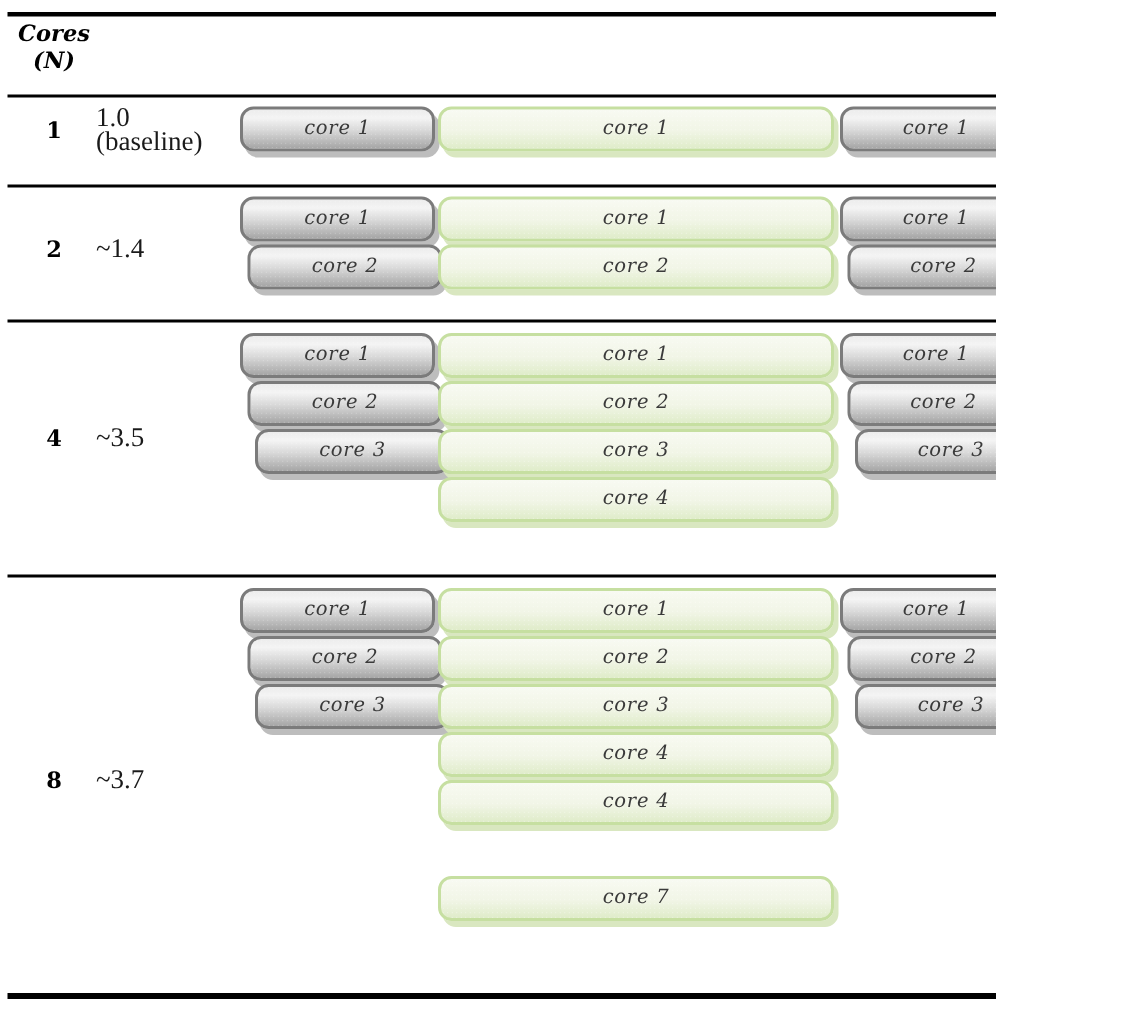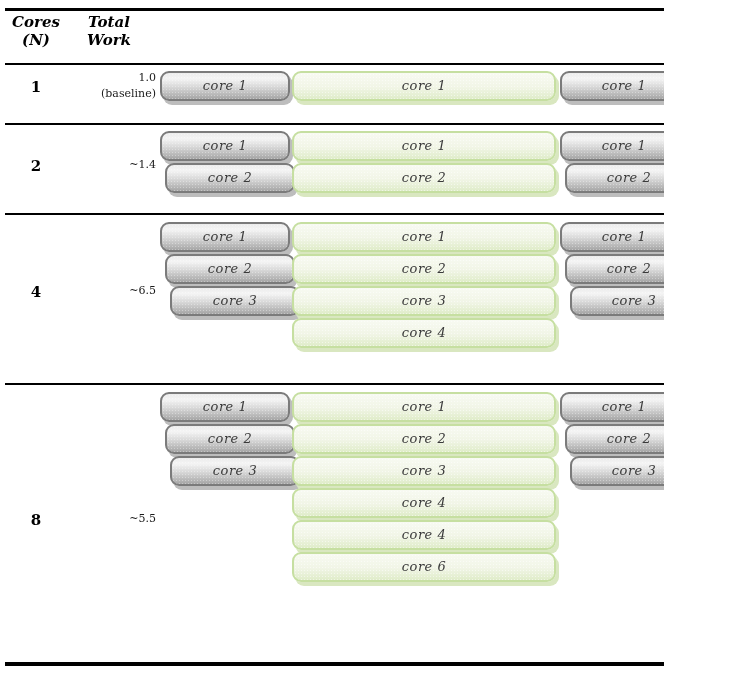--- a/index.html
+++ b/index.html
@@ -12,21 +12,21 @@
   }
   
   .rule{position:absolute;left:5px;width:743px;height:2px;background:#000;}
   .rule.thick{height:3px;}
   .rule.thicker{height:4px;}
   
   .hcell{position:absolute;text-align:center;font-style:italic;font-weight:bold;
          font-size:15px;line-height:18px;color:#000;}
   
   .ncell{position:absolute;text-align:center;font-weight:bold;font-size:15px;color:#000;}
-  .wcell{position:absolute;text-align:right;font-size:11px;line-height:16px;color:#1a1a1a;}
+  .wcell{position:absolute;text-align:left;font-size:18px;line-height:16px;color:#1a1a1a;font-family:Liberation Serif, serif;}
   
   .bar{
     position:absolute;height:30px;box-sizing:border-box;
     border-radius:9px;
     text-align:center;line-height:26px;
     font-style:italic;font-size:13px;color:#3a3a3a;
     letter-spacing:.5px;
   }
   .bar.gray{
     width:130px;
@@ -55,64 +55,60 @@
   <div class="rule" style="top:63px"></div>
   <div class="rule" style="top:123px"></div>
   <div class="rule" style="top:213px"></div>
   <div class="rule" style="top:383px"></div>
   <div class="rule thicker" style="top:662px"></div>
 
   <div class="hcell" style="left:6px;top:13px;width:60px">
     <div>Cores</div>
     <div>(N)</div>
   </div>
-  <div class="hcell" style="left:76px;top:13px;width:66px">
-    <div>Total</div>
-    <div>Work</div>
-  </div>
 
   <div class="ncell" style="left:6px;top:78px;width:60px">1</div>
   <div class="wcell" style="left:64px;top:70px;width:92px">
     <div>1.0</div>
     <div>(baseline)</div>
   </div>
   <div class="bar gray" style="left:160px;top:71px">core 1</div>
   <div class="bar green" style="left:292px;top:71px">core 1</div>
   <div class="bar gray right" style="left:560px;top:71px">core 1</div>
 
   <div class="ncell" style="left:6px;top:157px;width:60px">2</div>
   <div class="wcell" style="left:64px;top:157px;width:92px">~1.4</div>
   <div class="bar gray" style="left:160px;top:131px">core 1</div>
   <div class="bar gray" style="left:165px;top:163px">core 2</div>
   <div class="bar green" style="left:292px;top:131px">core 1</div>
   <div class="bar green" style="left:292px;top:163px">core 2</div>
   <div class="bar gray right" style="left:560px;top:131px">core 1</div>
   <div class="bar gray right" style="left:565px;top:163px">core 2</div>
 
   <div class="ncell" style="left:6px;top:283px;width:60px">4</div>
-  <div class="wcell" style="left:64px;top:283px;width:92px">~6.5</div>
+  <div class="wcell" style="left:64px;top:283px;width:92px">~3.5</div>
   <div class="bar gray" style="left:160px;top:222px">core 1</div>
   <div class="bar gray" style="left:165px;top:254px">core 2</div>
   <div class="bar gray" style="left:170px;top:286px">core 3</div>
   <div class="bar green" style="left:292px;top:222px">core 1</div>
   <div class="bar green" style="left:292px;top:254px">core 2</div>
   <div class="bar green" style="left:292px;top:286px">core 3</div>
   <div class="bar green" style="left:292px;top:318px">core 4</div>
   <div class="bar gray right" style="left:560px;top:222px">core 1</div>
   <div class="bar gray right" style="left:565px;top:254px">core 2</div>
   <div class="bar gray right" style="left:570px;top:286px">core 3</div>
 
   <div class="ncell" style="left:6px;top:511px;width:60px">8</div>
-  <div class="wcell" style="left:64px;top:511px;width:92px">~5.5</div>
+  <div class="wcell" style="left:64px;top:511px;width:92px">~3.7</div>
   <div class="bar gray" style="left:160px;top:392px">core 1</div>
   <div class="bar gray" style="left:165px;top:424px">core 2</div>
   <div class="bar gray" style="left:170px;top:456px">core 3</div>
   <div class="bar green" style="left:292px;top:392px">core 1</div>
   <div class="bar green" style="left:292px;top:424px">core 2</div>
   <div class="bar green" style="left:292px;top:456px">core 3</div>
   <div class="bar green" style="left:292px;top:488px">core 4</div>
   <div class="bar green" style="left:292px;top:520px">core 4</div>
-  <div class="bar green" style="left:292px;top:552px">core 6</div>
+  <div class="bar green" style="left:292px;top:584px">core 7</div>
   <div class="bar gray right" style="left:560px;top:392px">core 1</div>
   <div class="bar gray right" style="left:565px;top:424px">core 2</div>
   <div class="bar gray right" style="left:570px;top:456px">core 3</div>
 
 </div>
 
 </body></html>

